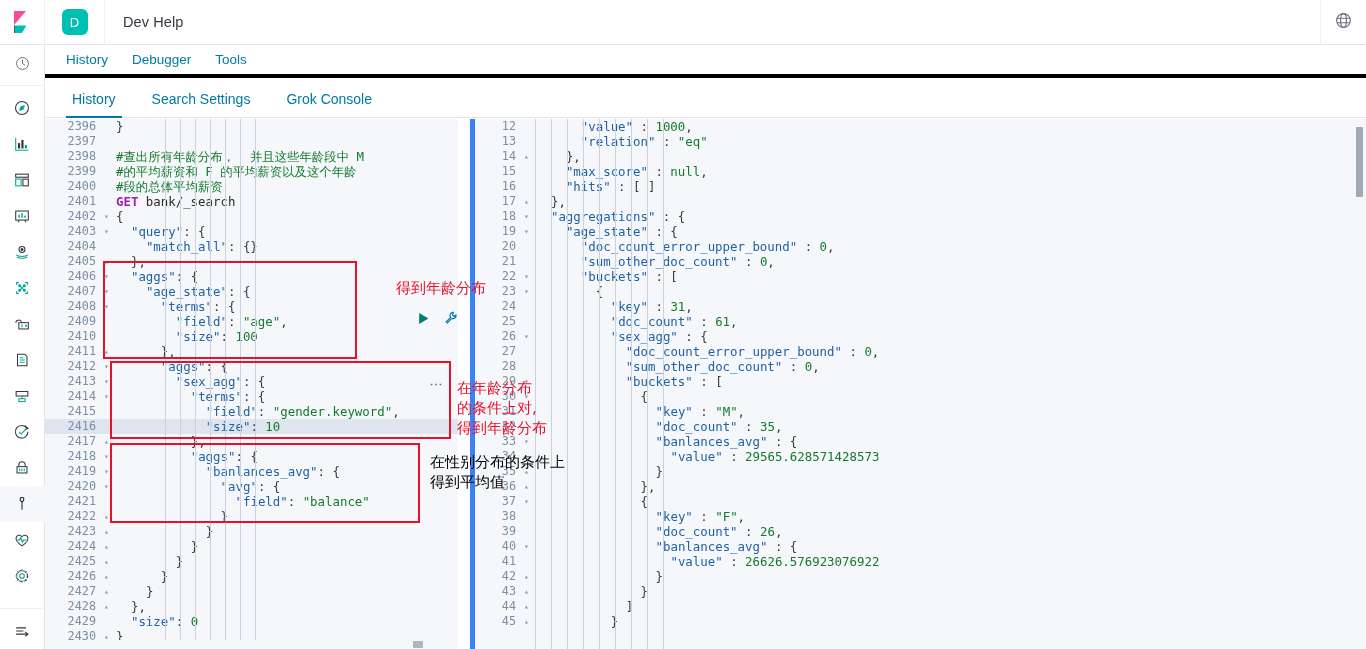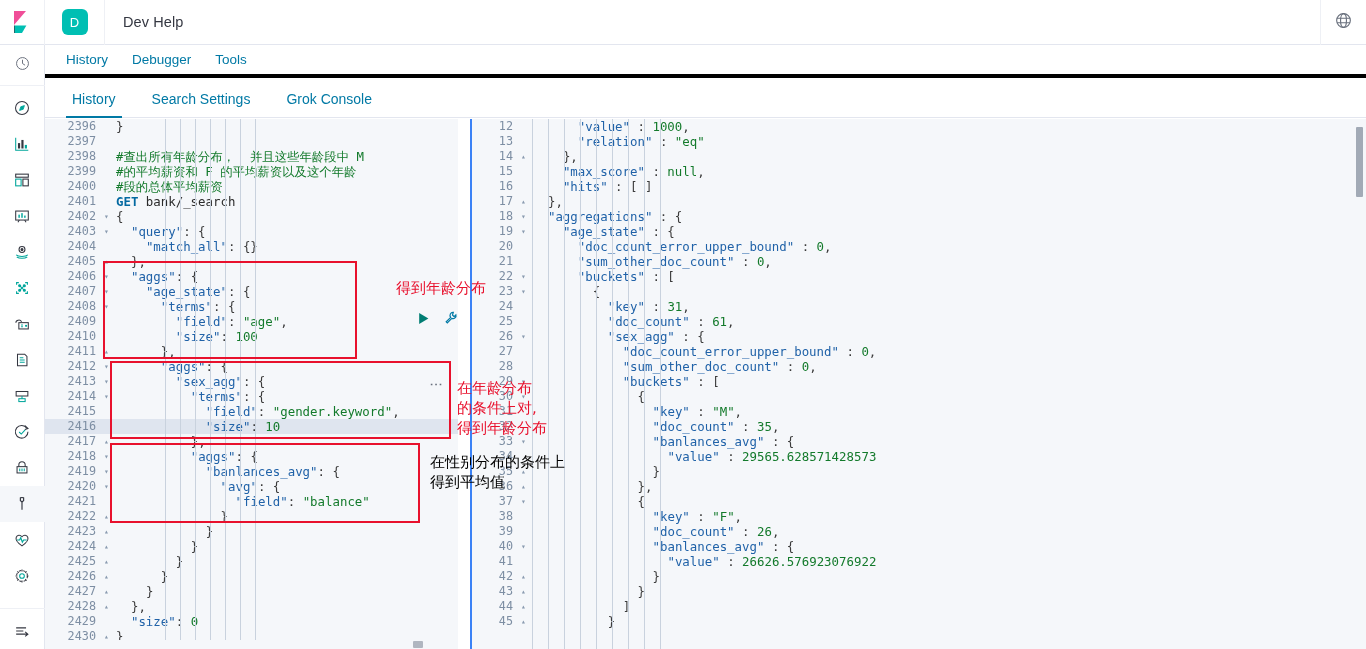--- a/index.html
+++ b/index.html
@@ -82,40 +82,40 @@
   }
 
   
   .editors {
     position: absolute; top: 74px; left: 0; right: 0; bottom: 0;
     display: flex;
   }
   .pane { position: relative; overflow: hidden; }
   .pane-left  { width: 413px; background: #f5f7fa; }
   .pane-gap   { width: 12px; background: #fff; }
-  .pane-right { flex: 1; background: #f5f7fa; border-left: 2px solid #3b82f6; }
+  .pane-right { flex: 1; background: #f5f7fa; border-left: 5px solid #3b82f6; }
 
   .code {
     font-family: "DejaVu Sans Mono", "Liberation Mono", monospace;
     font-size: 12.4px; line-height: 15px; white-space: pre;
   }
   .rows { position: relative; }
   .row { display: flex; height: 15px; align-items: center; }
   .row.hl { background: #dfe5ef; }
   .gut {
     width: 56px; text-align: right; padding-right: 5px; color: #7d8ea3;
     font-family: "DejaVu Sans Mono", "Liberation Mono", monospace;
     font-size: 11.8px; flex: none;
   }
   .pane-right .gut { width: 46px; }
   .fold { width: 11px; flex: none; color: #8a9bb0; font-size: 8px; text-align: center; line-height: 15px; }
   .txt { flex: 1; padding-left: 4px; color: #333; }
 
   
-  .k-method { color: #0369a1; font-weight: bold; text-align: right; }
+  .k-method { color: #a21caf; font-weight: bold; text-align: right; }
   .k-url    { color: #2b2b2b; }
   .k-key    { color: #2062a8; }
   .k-str    { color: #137a2b; }
   .k-num    { color: #137a2b; }
   .k-punct  { color: #3b3b3b; }
   .k-comment{ color: #137a2b; }
   .k-null   { color: #137a2b; }
 
   
   .guides { position: absolute; top: 0; bottom: 0; pointer-events: none; }

